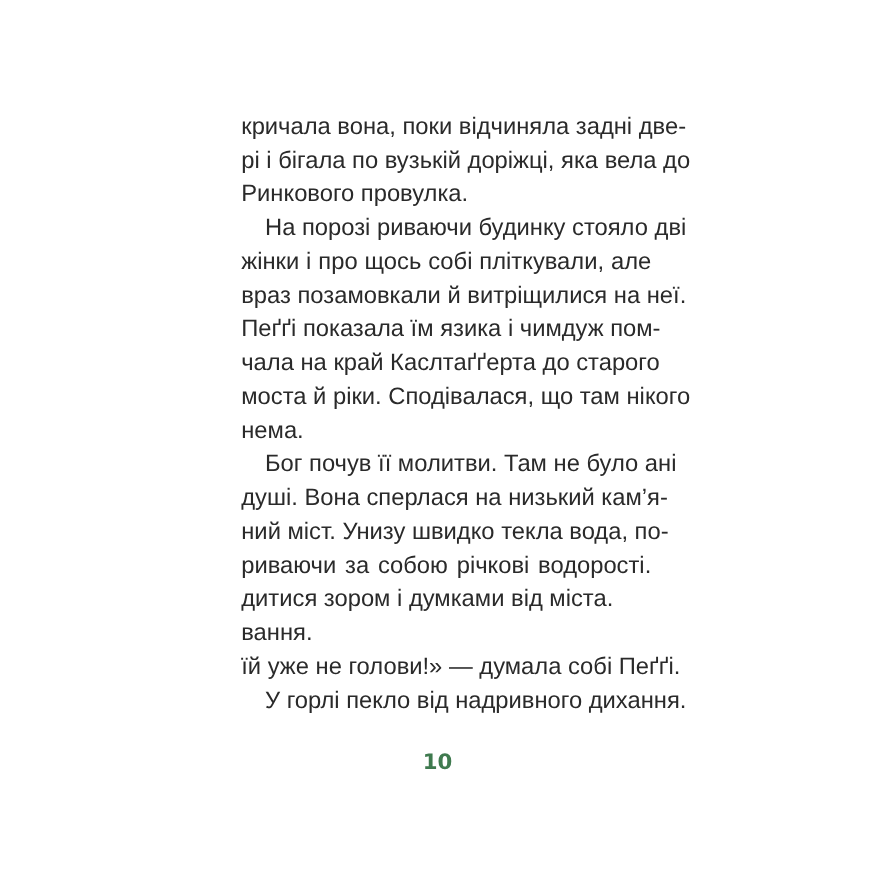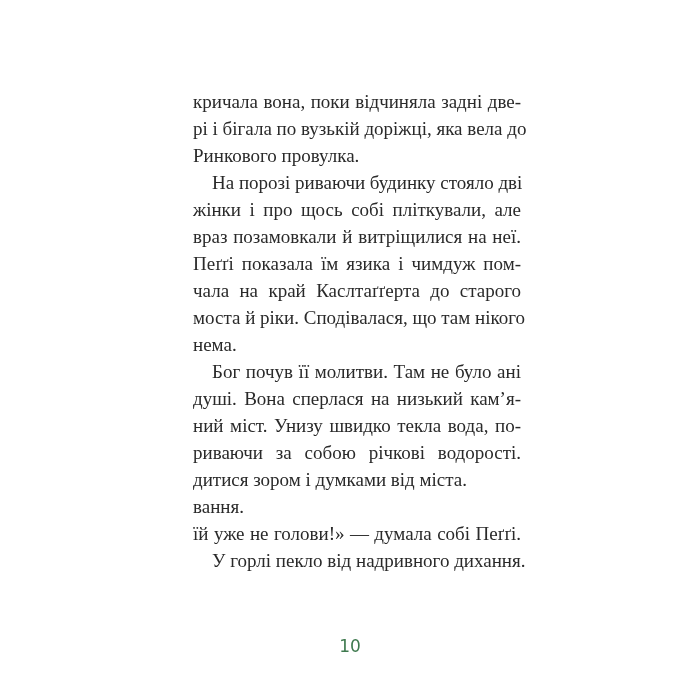--- a/index.html
+++ b/index.html
@@ -2,44 +2,43 @@
 <html><head>
 <meta charset="utf-8">
 <style>
   html, body { margin: 0; padding: 0; background: #ffffff; }
   body { width: 700px; height: 700px; position: relative; overflow: hidden; }
   .page {
     position: absolute;
     left: 193px;
     top: 88px;
     width: 328px;
-    font-family: Liberation Serif, serif;
+    font-family: Liberation Sans, sans-serif;
     font-size: 19px;
     line-height: 27px;
     color: #2a2a2a;
   }
   .line {
     display: block;
     white-space: nowrap;
     text-align: justify;
     text-align-last: justify;
     height: 27px;
   }
   .line.last { text-align-last: left; }
   .line.indent { padding-left: 19px; }
   .page-number {
     position: absolute;
     left: 0; right: 0;
     top: 600px;
     text-align: center;
     font-family: "DejaVu Sans", sans-serif;
-    font-weight: normal;
+    font-weight: bold;
     font-size: 17px;
     color: #3f7a4f;
-    margin-top: 36px;
   }
 </style>
 </head>
 <body>
 
 <div class="page">
   <span class="line">кричала вона, поки відчиняла задні две-</span>
   <span class="line">рі і бігала по вузькій доріжці, яка вела до</span>
   <span class="line last">Ринкового провулка.</span>
   <span class="line indent">На порозі риваючи будинку стояло дві</span>

